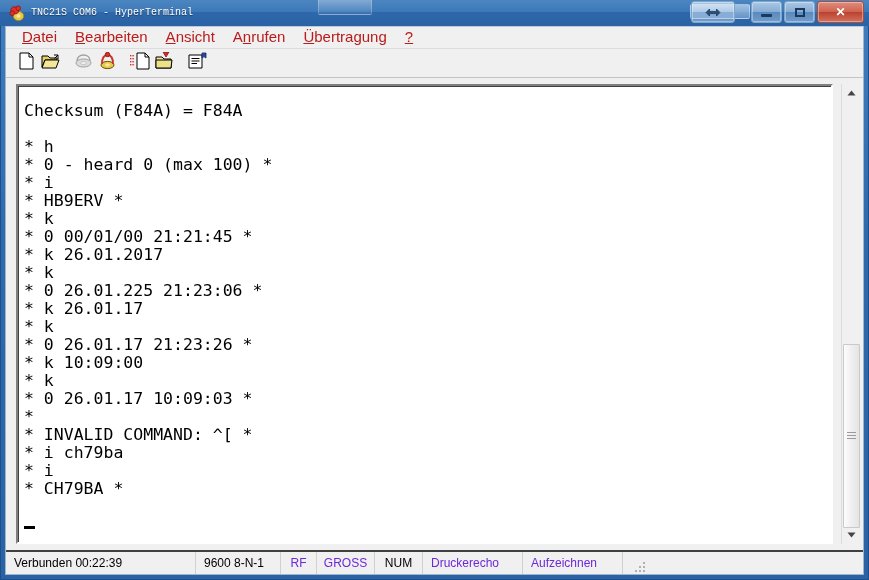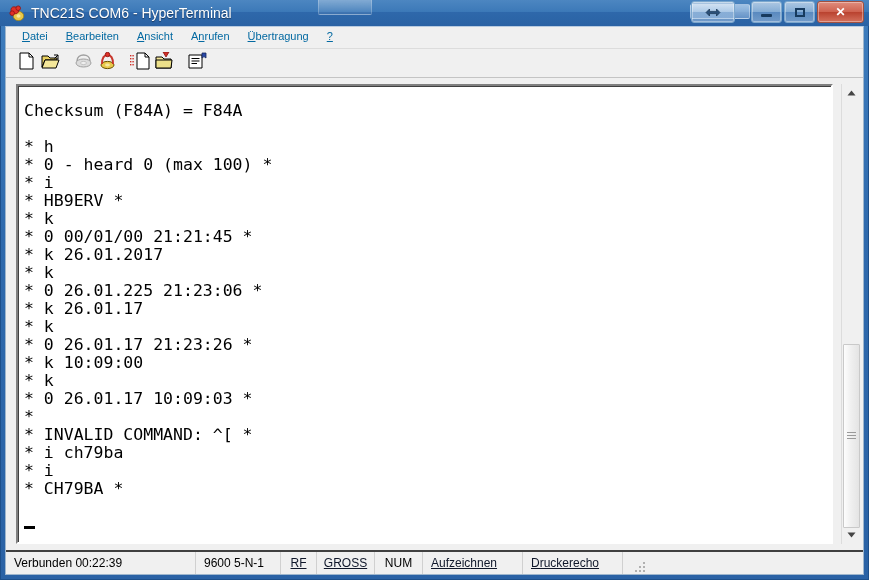--- a/index.html
+++ b/index.html
@@ -51,24 +51,25 @@
     align-items: center;
     gap: 6px;
   }
   #app-icon {
     width: 17px; height: 17px;
     position: relative;
     flex: 0 0 auto;
   }
   #title-text {
     color: #ffffff;
-    font-size: 14px;
+    font-size: 10px;
     line-height: 26px;
     white-space: nowrap;
     text-shadow: 0 1px 1px rgba(0,0,0,0.45);
+    font-family: Liberation Mono, monospace;
   }
 
   
   #title-glass {
     position: absolute;
     left: 318px; top: 0;
     width: 52px; height: 14px;
     background: linear-gradient(to bottom, rgba(255,255,255,0.30), rgba(255,255,255,0.06));
     border: 1px solid rgba(255,255,255,0.22);
     border-top: none;
@@ -155,22 +156,22 @@
   #menubar {
     height: 21px;
     background: #f0f0f0;
     display: flex;
     align-items: center;
     padding-left: 7px;
     border-bottom: 1px solid #dcdcdc;
     flex: 0 0 auto;
   }
   .menu-item {
-    font-size: 11px;
-    color: #0369a1;
+    font-size: 15px;
+    color: #b91c1c;
     padding: 0 9px 2px 9px;
     line-height: 15px;
     white-space: nowrap;
     cursor: default;
   }
   .menu-item .acc { text-decoration: underline; }
 
   
   #toolbar {
     height: 28px;
@@ -278,21 +279,21 @@
   }
   .sb-cell {
     display: flex;
     align-items: center;
     padding: 0 8px;
     border-right: 1px solid #d0d0d0;
     color: #000000;
     white-space: nowrap;
     box-sizing: border-box;
   }
-  .sb-cell.dim { color: #0f172a; text-decoration: underline; }
+  .sb-cell.dim { color: #6d28d9; }
   .sb-cell.grow { flex: 1 1 auto; border-right: none; }
   #grip {
     width: 14px;
     align-self: flex-end;
     margin: 0 2px 2px 0;
     position: relative;
   }
   #grip i {
     position: absolute;
     width: 2px; height: 2px;
@@ -472,26 +473,26 @@
         <div class="sb-arrow">
           <svg width="9" height="6" viewBox="0 0 9 6">
             <path d="M0.5 0.5 L8.5 0.5 L4.5 5.5 Z" fill="#454545"></path>
           </svg>
         </div>
       </div>
     </div>
 
     <div id="statusbar">
       <div class="sb-cell" style="width:190px">Verbunden 00:22:39</div>
-      <div class="sb-cell" style="width:85px">9600 5-N-1</div>
+      <div class="sb-cell" style="width:85px">9600 8-N-1</div>
       <div class="sb-cell dim" style="width:36px;justify-content:center">RF</div>
       <div class="sb-cell dim" style="width:58px;justify-content:center">GROSS</div>
       <div class="sb-cell" style="width:48px;justify-content:center">NUM</div>
+      <div class="sb-cell dim" style="width:100px">Druckerecho</div>
       <div class="sb-cell dim" style="width:100px">Aufzeichnen</div>
-      <div class="sb-cell dim" style="width:100px">Druckerecho</div>
       <div class="sb-cell grow">
         <span id="grip">
           <i style="right:0;bottom:0"></i>
           <i style="right:4px;bottom:0"></i>
           <i style="right:8px;bottom:0"></i>
           <i style="right:0;bottom:4px"></i>
           <i style="right:4px;bottom:4px"></i>
           <i style="right:0;bottom:8px"></i>
         </span>
       </div>

